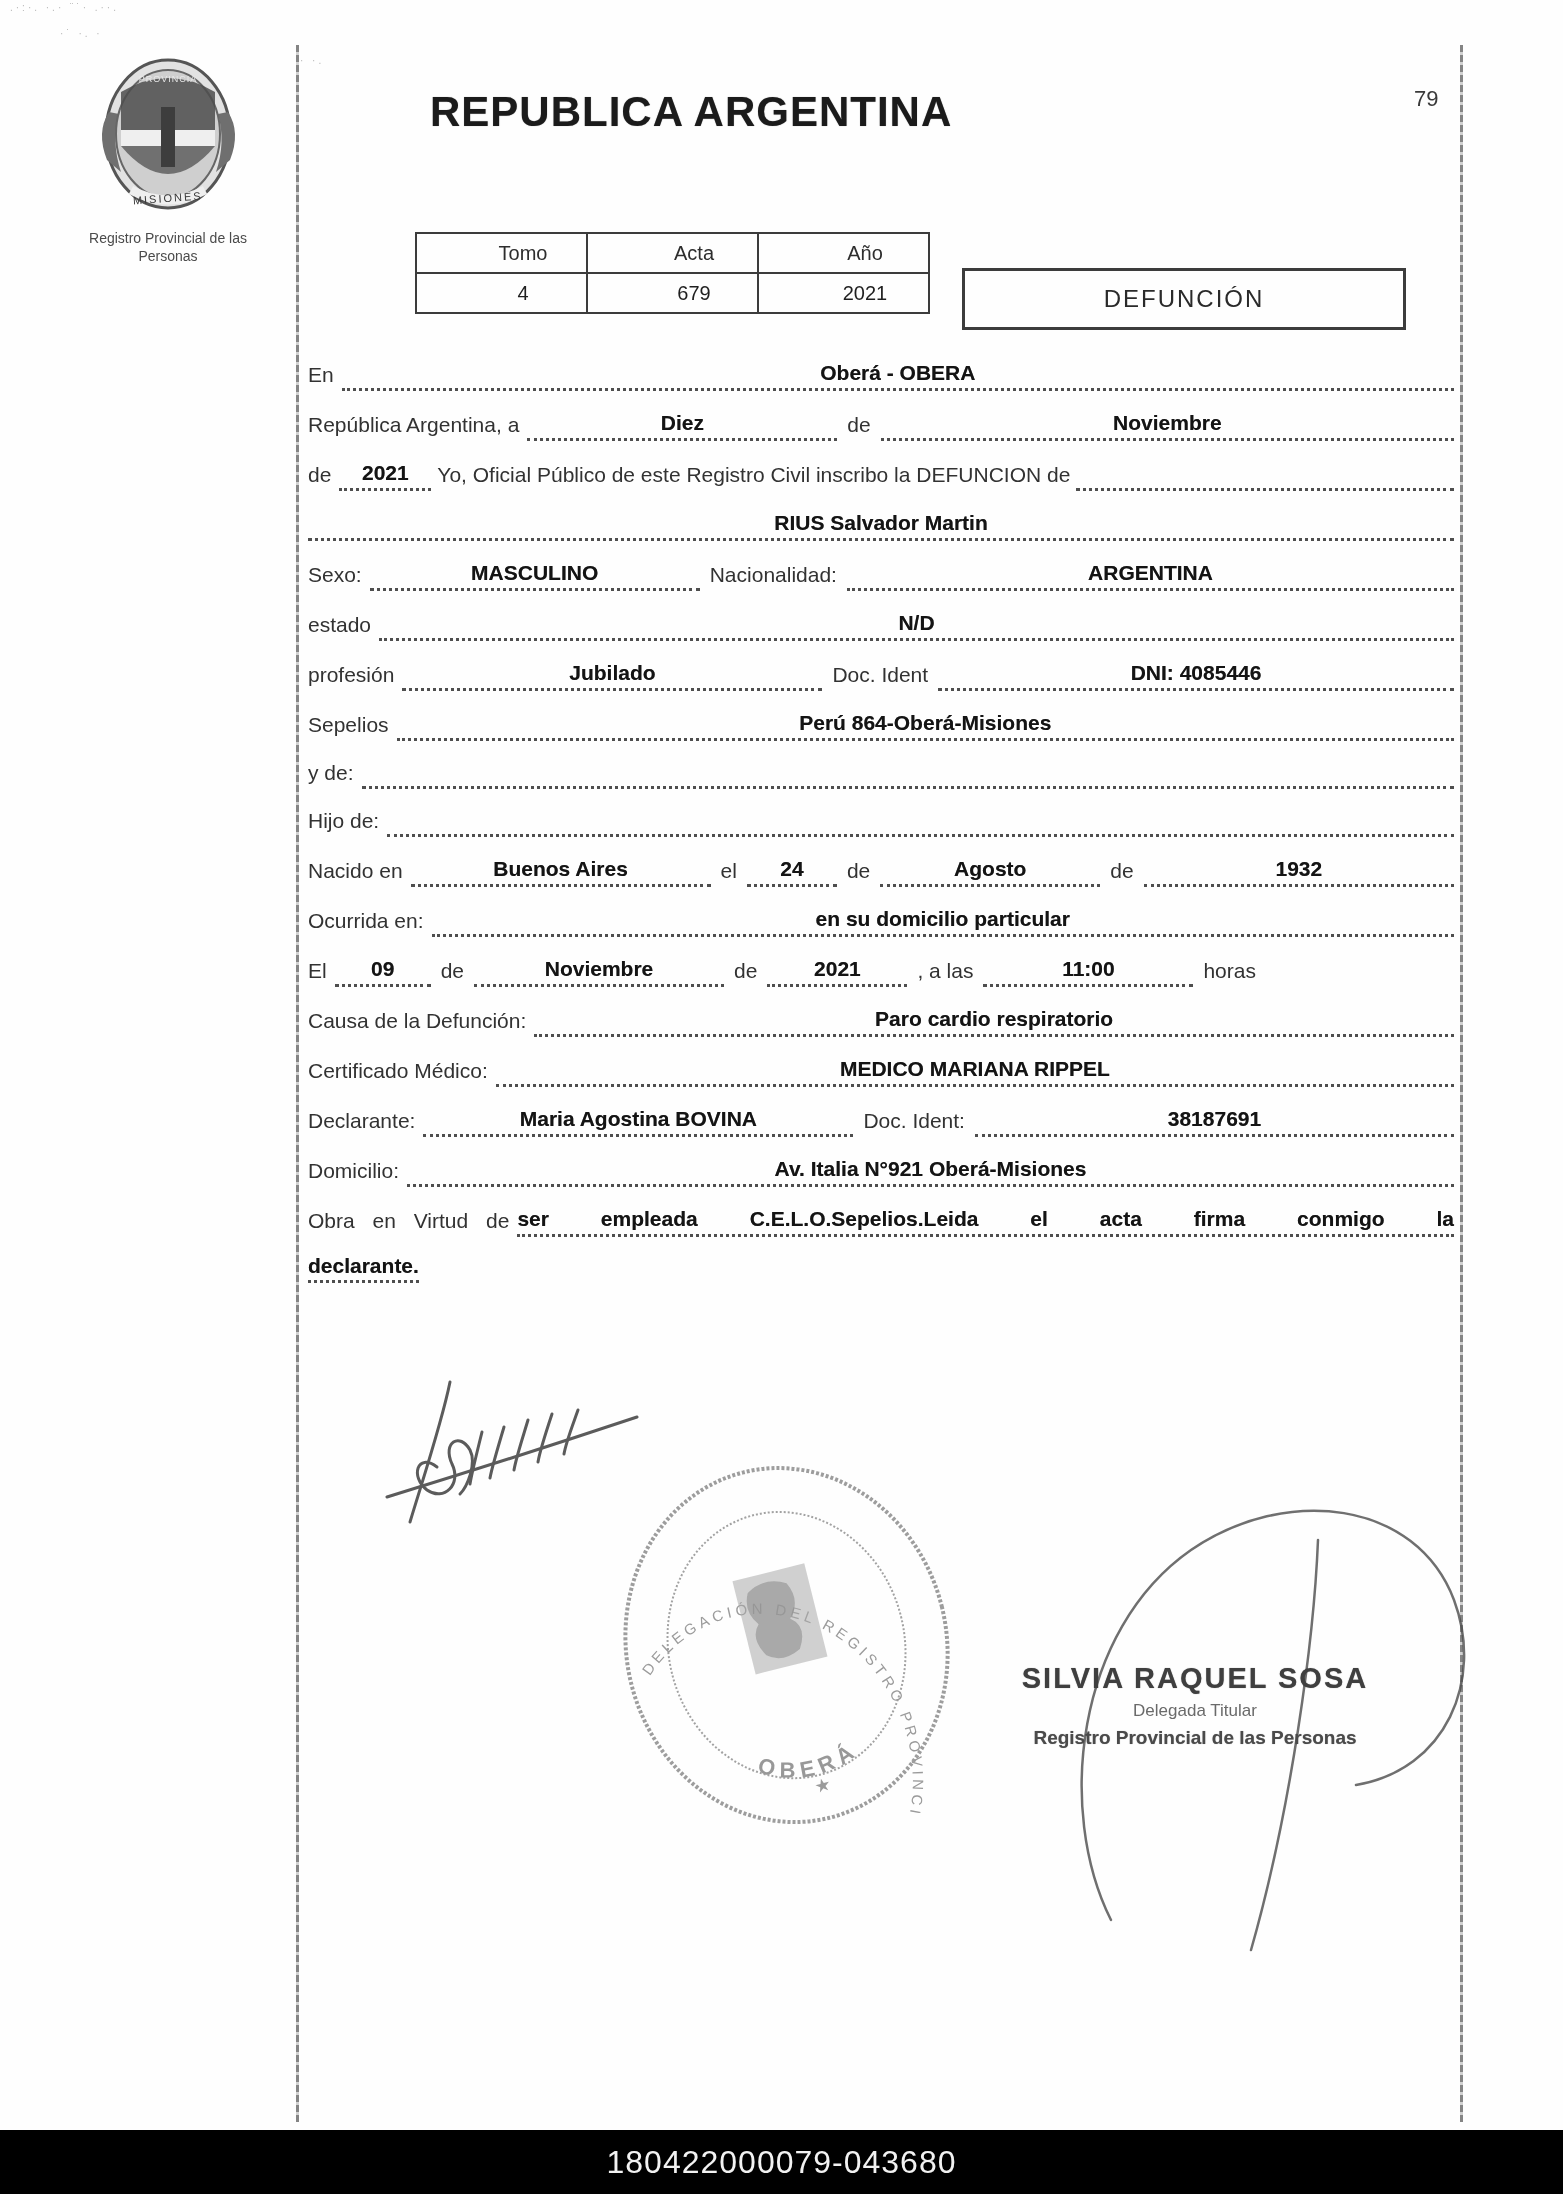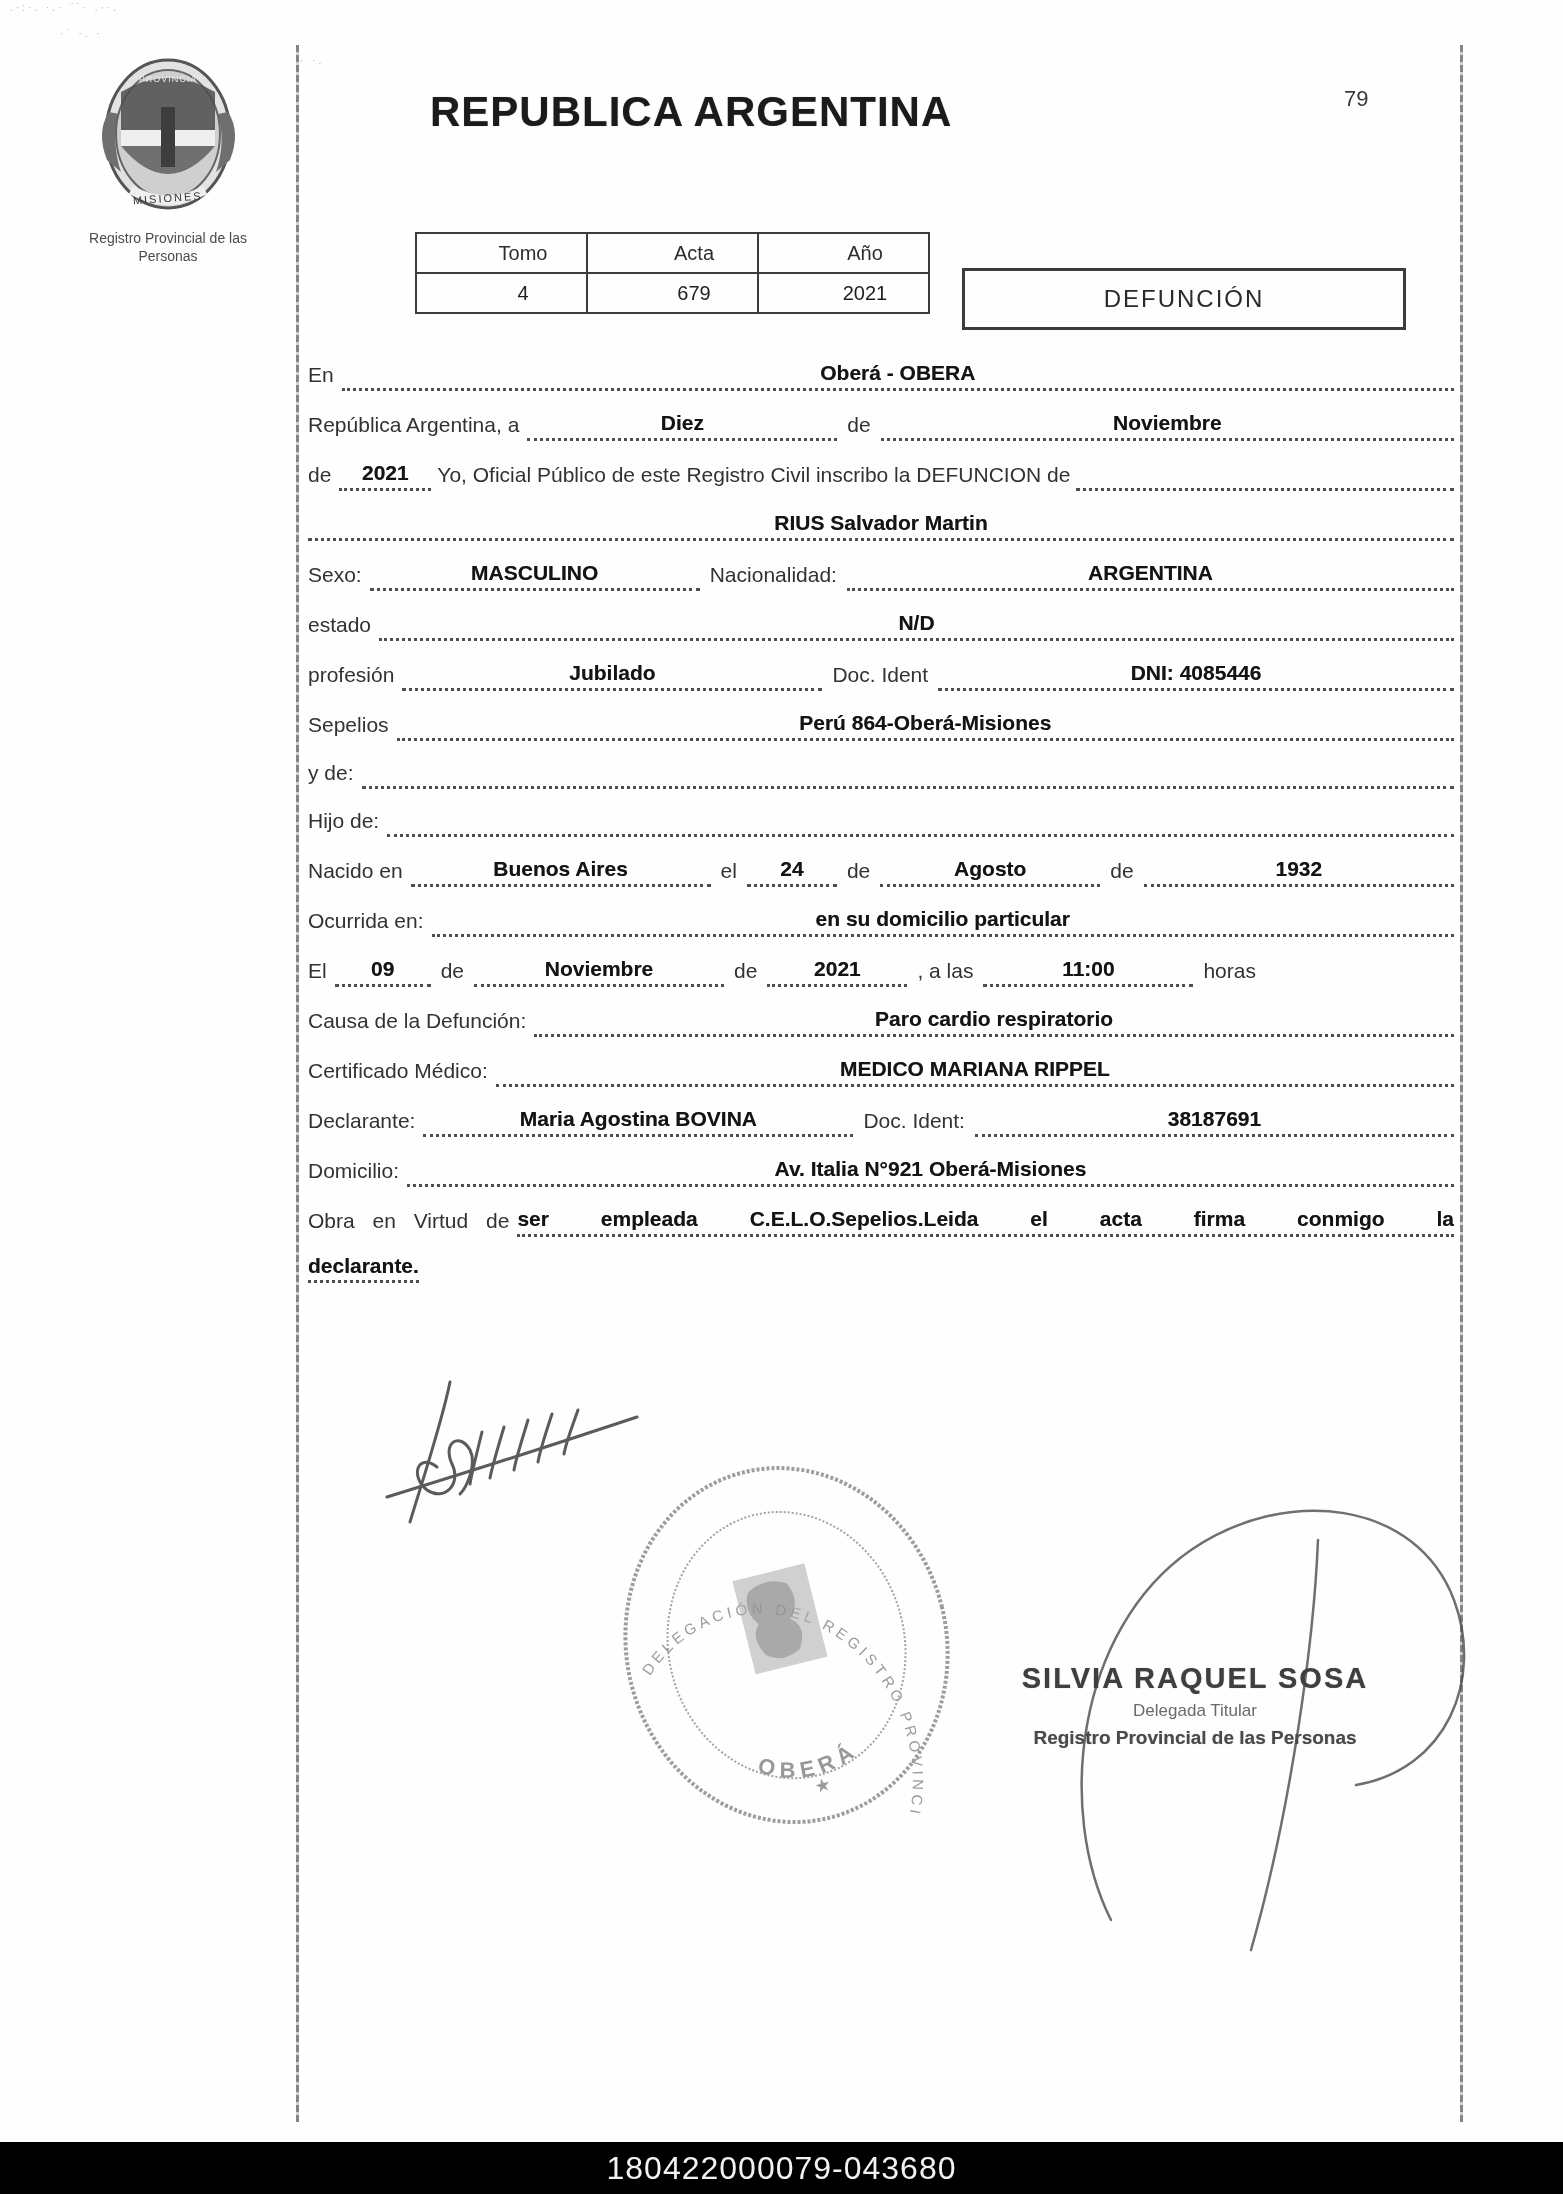--- a/index.html
+++ b/index.html
@@ -17,21 +17,21 @@
     background:repeating-linear-gradient(to bottom,#6f6f6f 0 7px,#c9c9c9 7px 10px);
     opacity:.85;
   }
   .vline.left{left:296px;}
   .vline.right{left:1460px;}
 
   
   .seal-wrap{position:absolute;left:88px;top:52px;width:160px;text-align:center;}
   .seal-caption{font-size:14px;color:#4b4b4b;line-height:18px;margin-top:8px;}
 
-  .page-number{position:absolute;left:1344px;top:86px;font-size:22px;color:#3a3a3a;}
+  .page-number{position:absolute;left:1414px;top:86px;font-size:22px;color:#3a3a3a;}
 
   .title{
     position:absolute;left:430px;top:88px;width:900px;
     font-size:42px;font-weight:bold;letter-spacing:1px;color:#1b1b1b;
     text-shadow:0 0 1px rgba(0,0,0,.4);
   }
 
   
   .acta-table{
     position:absolute;left:415px;top:232px;border-collapse:collapse;
@@ -68,21 +68,21 @@
   
   .sig-left{position:absolute;left:382px;top:1372px;}
   .round-stamp{position:absolute;left:612px;top:1450px;transform:rotate(-14deg);opacity:.85;}
   .sig-right{position:absolute;left:1056px;top:1480px;}
   .signer-block{position:absolute;left:980px;top:1662px;width:430px;text-align:center;}
   .signer-name{font-size:29px;font-weight:bold;letter-spacing:2px;color:#3f3f3f;text-shadow:0 0 1px rgba(0,0,0,.45);}
   .signer-title{font-size:17px;color:#6a6a6a;margin-top:6px;}
   .signer-org{font-size:19px;font-weight:bold;color:#4a4a4a;margin-top:6px;text-shadow:0 0 1px rgba(0,0,0,.35);}
 
   .barcode-bar{
-    position:absolute;left:0;bottom:0;width:1563px;height:52px;background:#000;
+    position:absolute;left:0;bottom:0;width:1563px;height:64px;background:#000;
     display:flex;align-items:center;justify-content:center;
   }
   .barcode-text{color:#f2f2f2;font-size:32px;letter-spacing:1px;font-weight:normal;}
 </style>
 </head>
 <body>
 
 <div class="noise" style="left:10px;top:2px;">.·:·. ·.· ¨˙· .··.</div>
 <div class="noise" style="left:60px;top:28px;">·˙ ·. ·</div>
 <div class="noise" style="left:300px;top:55px;">· ·.</div>

